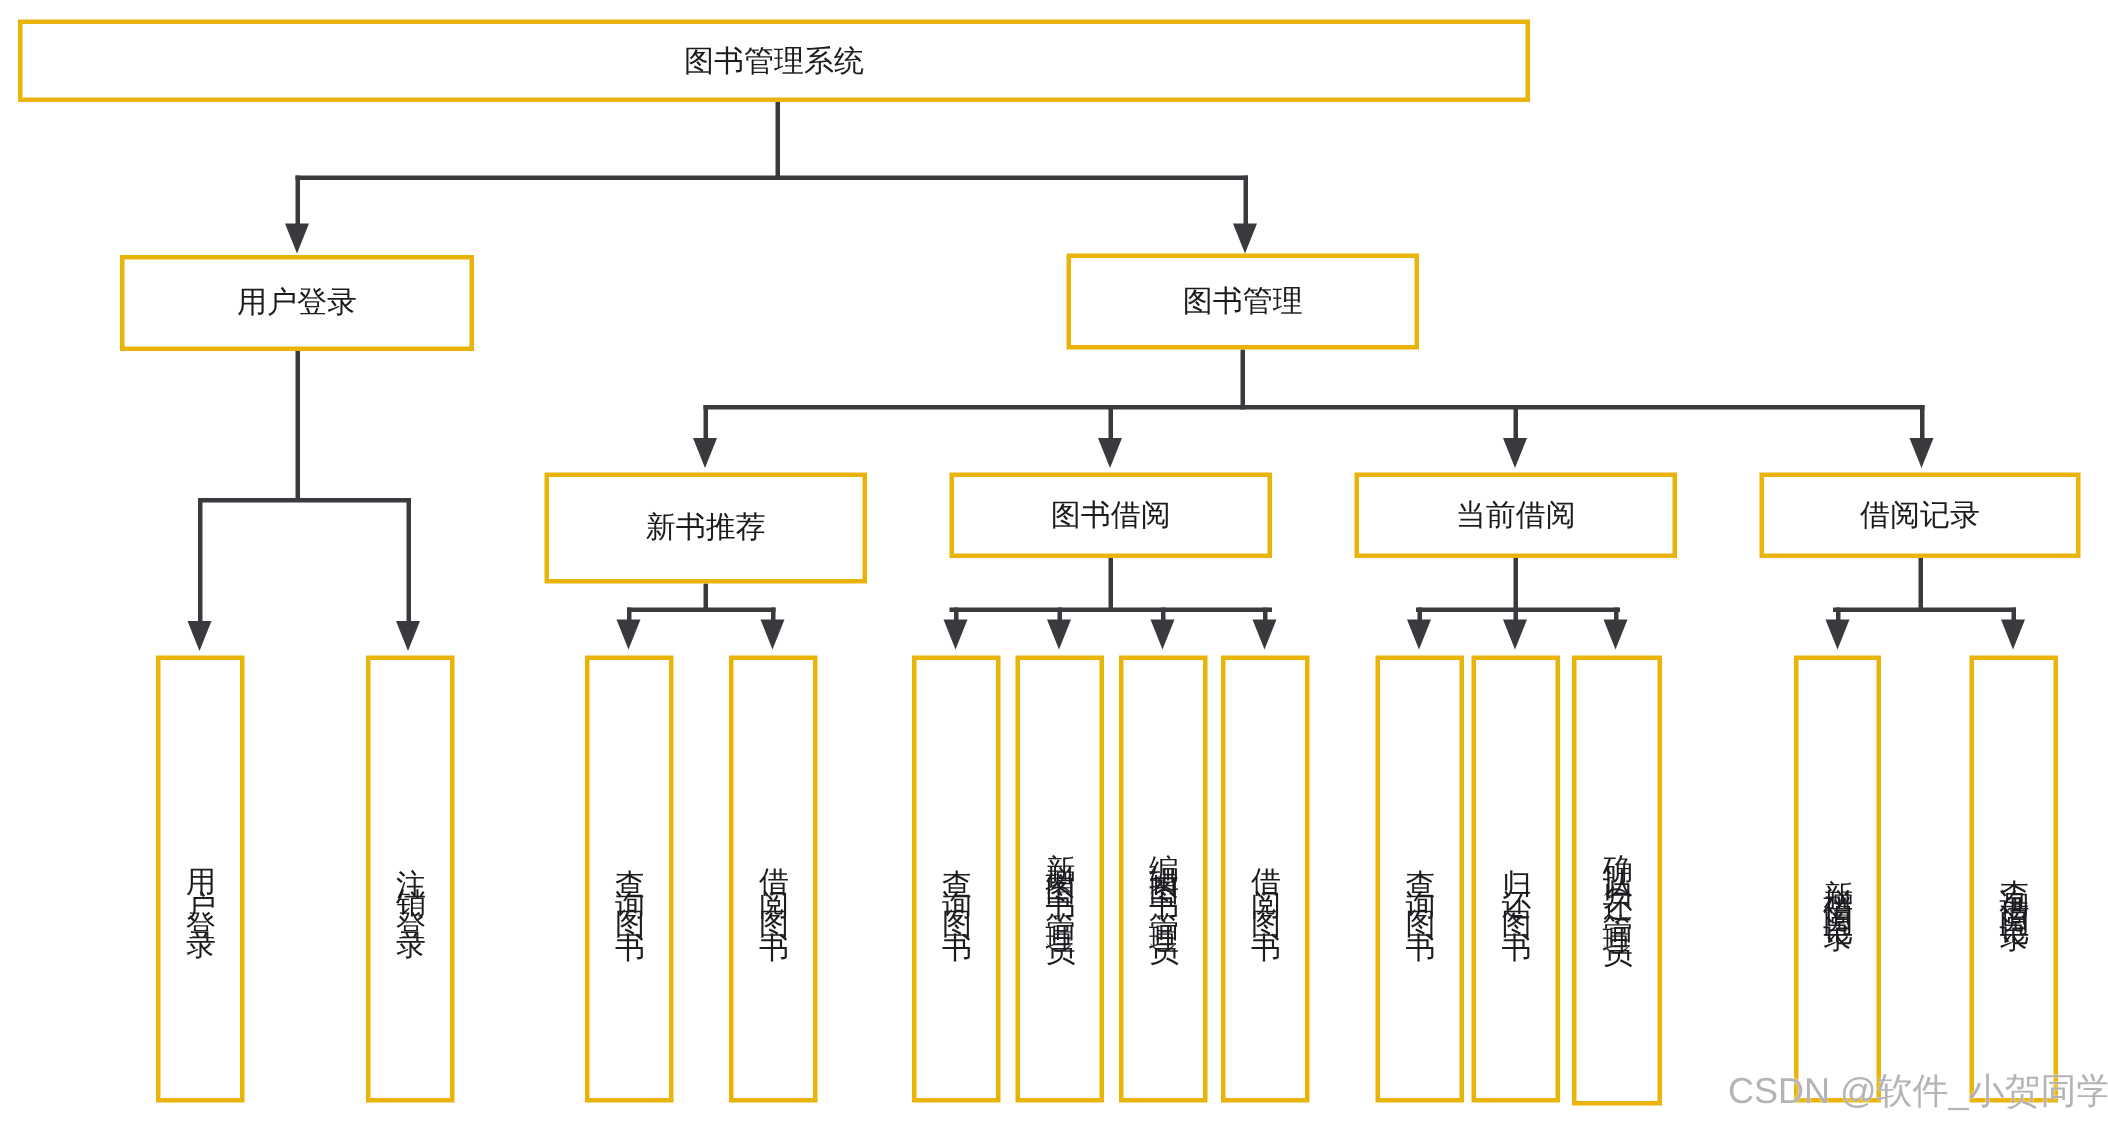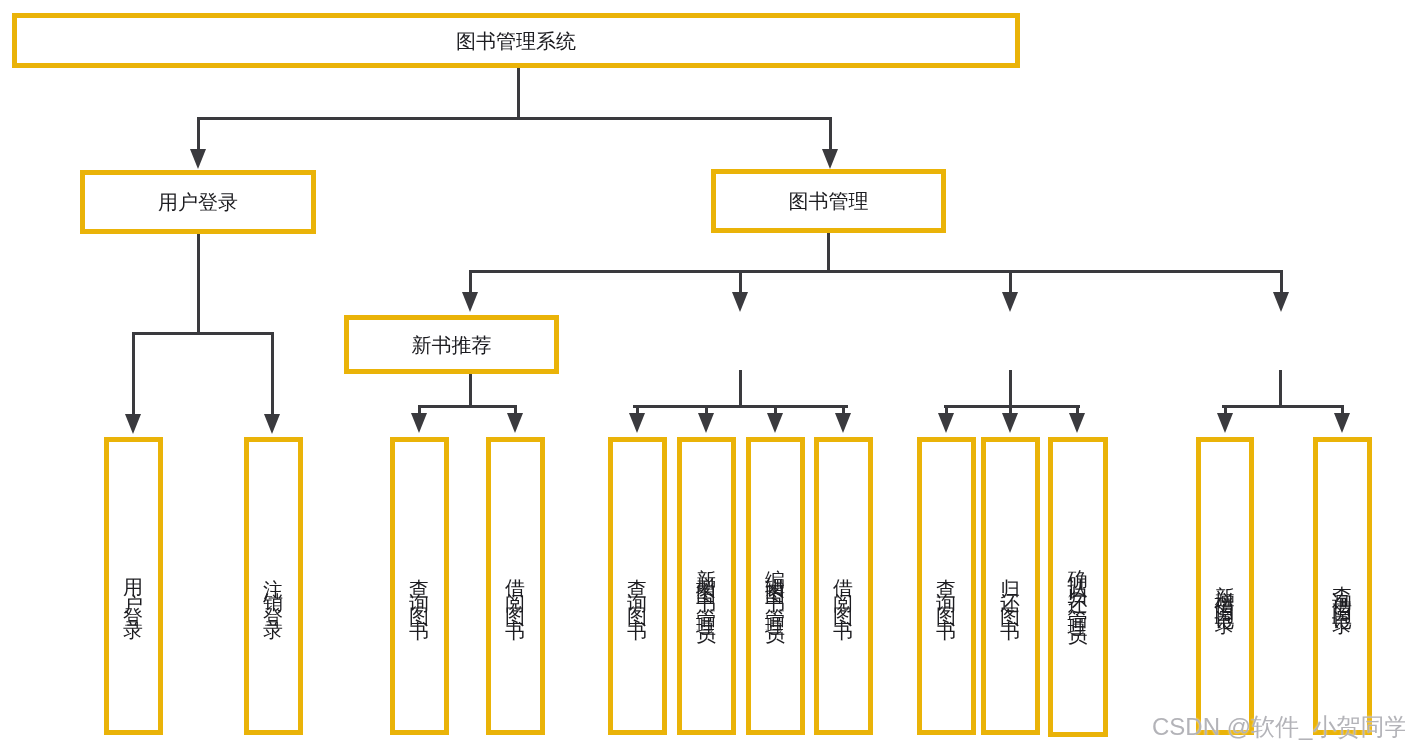--- a/index.html
+++ b/index.html
@@ -4,21 +4,21 @@
 <style>
   html,body{margin:0;padding:0;background:#ffffff;}
   .stage{
     position:relative;width:1405px;height:747px;background:#ffffff;overflow:hidden;
     font-family:"Liberation Sans","DejaVu Sans",sans-serif;
     color:#1c1c20;
   }
   
   .box{
     position:absolute;box-sizing:border-box;background:#ffffff;
-    border:5px solid #eab308;
+    border:3px solid #eab308;
     display:flex;align-items:center;justify-content:center;
     font-size:20px;line-height:1.2;text-align:center;
   }
   .box.vert span{
     writing-mode:vertical-rl;text-orientation:mixed;white-space:nowrap;
   }
   .ls14 span{letter-spacing:14px;padding-top:10px;}
   .ls8 span{letter-spacing:8px;padding-top:6px;}
   .ls6 span{letter-spacing:6px;padding-top:4px;}
   
@@ -118,26 +118,35 @@
   </div>
 
   <div class="box" style="left:80px;top:170px;width:236px;height:64px;">
     <span>用户登录</span>
   </div>
 
   <div class="box" style="left:711px;top:169px;width:235px;height:64px;justify-content:center;">
     <span>图书管理</span>
   </div>
 
-  <div class="box" style="left:344px;top:315px;width:215px;height:59px;">
+  <div class="box" style="left:363px;top:315px;width:215px;height:74px;">
     <span>新书推荐</span>
   </div>
 
+  <div class="box" style="left:633px;top:315px;width:215px;height:57px;">
+    <span>图书借阅</span>
+  </div>
 
+  <div class="box" style="left:903px;top:315px;width:215px;height:57px;">
+    <span>当前借阅</span>
+  </div>
 
+  <div class="box" style="left:1173px;top:315px;width:214px;height:57px;">
+    <span>借阅记录</span>
+  </div>
 
   <div class="box vert ls14" style="left:104px;top:437px;width:59px;height:298px;">
     <span>用户登录</span>
   </div>
   <div class="box vert ls14" style="left:244px;top:437px;width:59px;height:298px;">
     <span>注销登录</span>
   </div>
 
   <div class="box vert ls14" style="left:390px;top:437px;width:59px;height:298px;">
     <span>查询图书</span>

